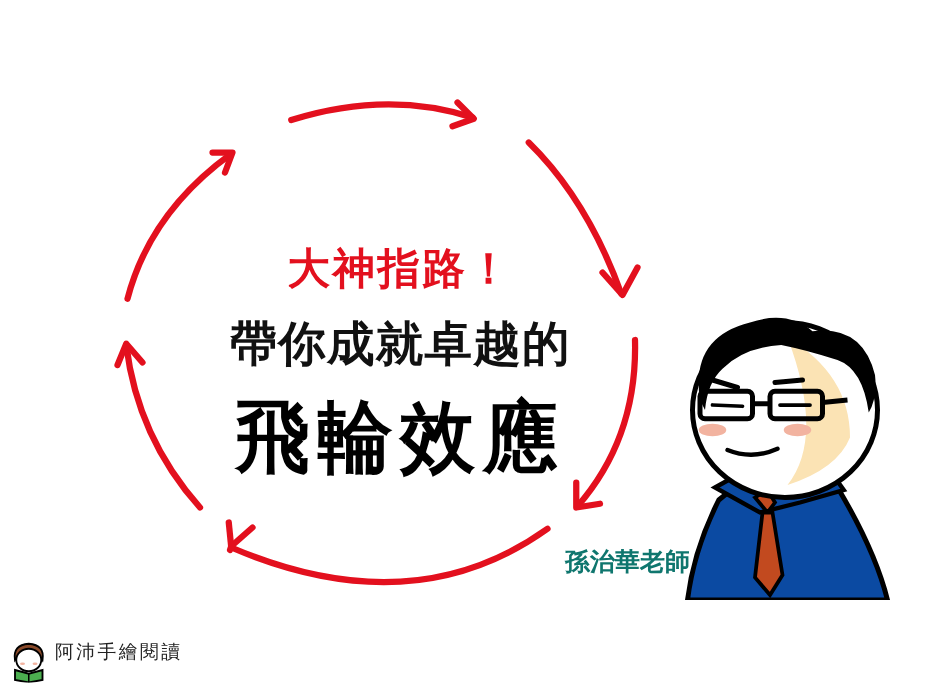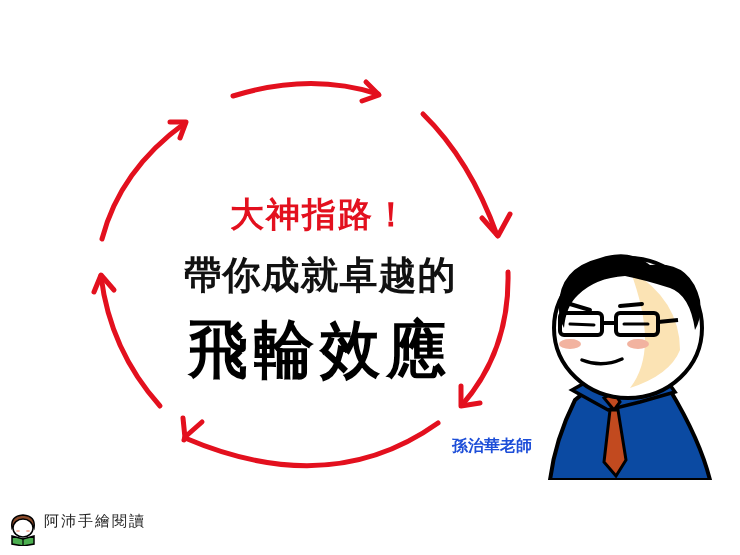--- a/index.html
+++ b/index.html
@@ -6,21 +6,21 @@
     body { width: 740px; height: 555px; position: relative; overflow: hidden;
            font-family: "DejaVu Sans", "Liberation Sans", sans-serif; }
     .canvas { position: absolute; left: 0; top: 0; width: 740px; height: 555px; }
     .title-red { position: absolute; left: 0; width: 640px; top: 192px; text-align: center;
                  color: #e3101e; font-size: 34px; font-weight: bold; letter-spacing: 2px; }
     .title-sub { position: absolute; left: 0; width: 640px; top: 250px; text-align: center;
                  color: #111; font-size: 38px; font-weight: bold; letter-spacing: 1px; }
     .title-main { position: absolute; left: 0; width: 640px; top: 310px; text-align: center;
                   color: #000; font-size: 60px; font-weight: 900; letter-spacing: 6px;
                   transform: scaleY(1.05); }
-    .author { position: absolute; left: 452px; top: 436px; font-size: 16px; color: #1d4ed8;
+    .author { position: absolute; left: 452px; top: 436px; font-size: 20px; color: #0f766e;
               font-weight: bold; }
     .brand { position: absolute; left: 8px; top: 512px; height: 36px; display: flex; }
     .brand-text { font-size: 15px; color: #222; margin-left: 6px; letter-spacing: 2px; }
     svg { position: absolute; }
   </style>
 </head>
 <body>
 
 <div class="canvas">
 

